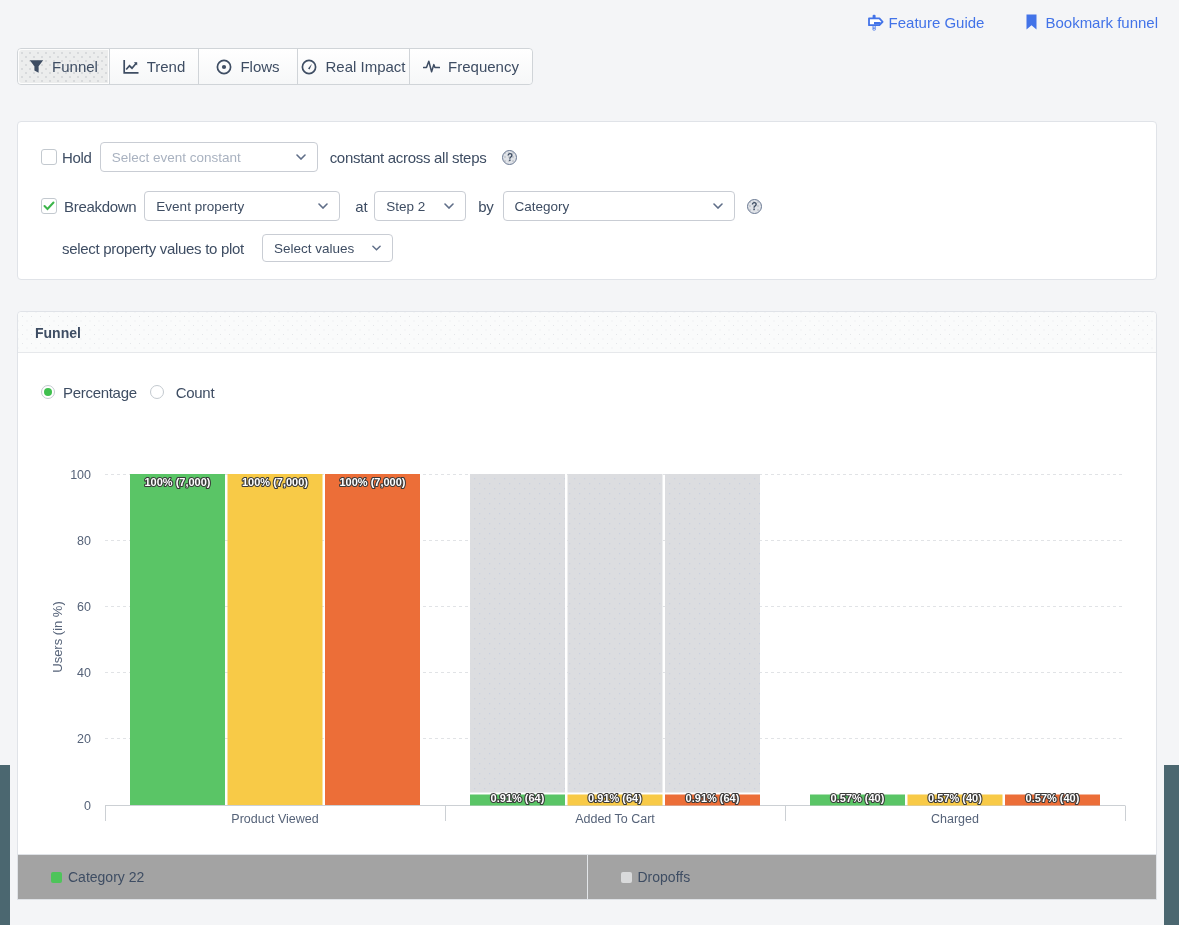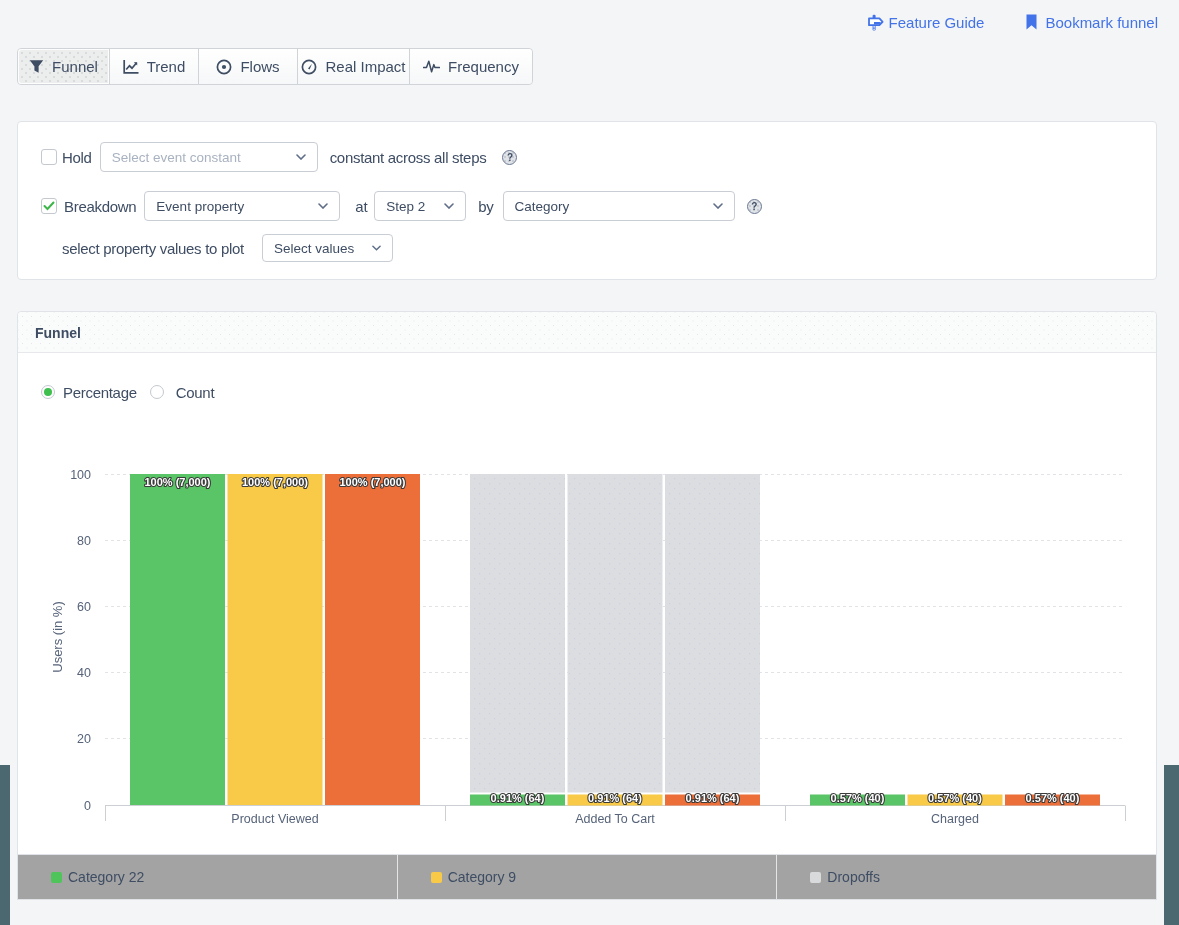--- a/index.html
+++ b/index.html
@@ -192,16 +192,15 @@
         <text x="500.5" y="491">0.91% (64)</text>
         <text x="598" y="491">0.91% (64)</text>
         <text x="695.5" y="491">0.91% (64)</text>
         <text x="840.5" y="491">0.57% (40)</text>
         <text x="938" y="491">0.57% (40)</text>
         <text x="1035.5" y="491">0.57% (40)</text>
       </g>
     </svg>
     <div class="legend">
       <div class="lcell"><span class="sq" style="background:#4ec45a;"></span>Category 22</div>
-      <div class="lcell"><span class="sq" style="background:#f8ca47;"></span>Category 9</div>
       <div class="lcell"><span class="sq" style="background:#d9dadb;"></span>Dropoffs</div>
     </div>
   </div>
 
 </body></html>

